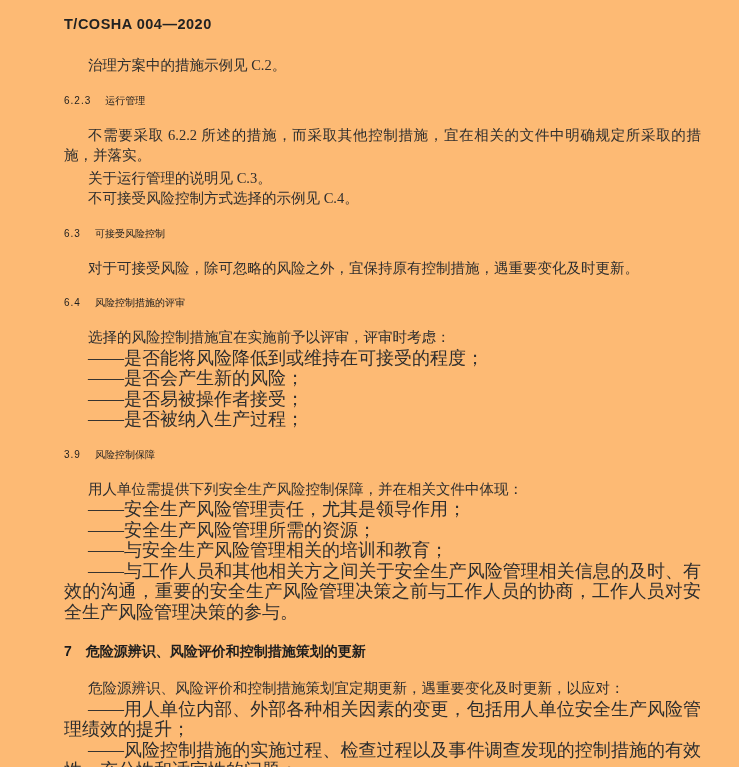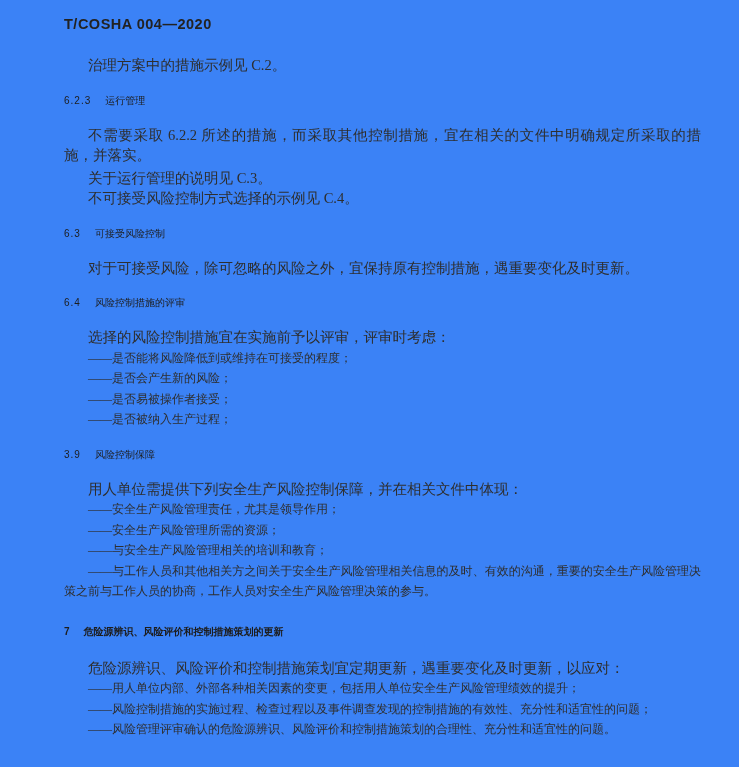--- a/index.html
+++ b/index.html
@@ -6,21 +6,21 @@
   html, body {
     margin: 0;
     padding: 0;
     background: #ffffff;
   }
   .page {
     position: relative;
     width: 739px;
     height: 767px;
     margin: 0 auto;
-    background: #3b82f6;
+    background: #fdba74;
     color: #2e2e2e;
     font-family: "Liberation Serif", "DejaVu Serif", serif;
     overflow: hidden;
     box-sizing: border-box;
     padding: 14px 38px 10px 64px;
   }
   .doc-header {
     font-family: "Liberation Sans", "DejaVu Sans", sans-serif;
     font-weight: 600;
     font-size: 14.5px;
@@ -42,33 +42,33 @@
     font-weight: normal;
     font-size: 10px;
     color: #1d1d1d;
     margin: 15px 0 14px 0;
     line-height: 20px;
   }
   .h3 .hnum { margin-right: 14px; letter-spacing: 1px; }
   .h2 {
     font-family: "Liberation Sans", "DejaVu Sans", sans-serif;
     font-weight: bold;
-    font-size: 10px;
+    font-size: 14px;
     color: #1d1d1d;
     margin: 19px 0 16px 0;
     line-height: 21px;
   }
   .h2 .hnum { margin-right: 14px; }
   .dash-list {
     list-style: none;
     margin: 0;
     padding: 0;
   }
   .dash-list li {
-    font-size: 12px;
+    font-size: 18px;
     line-height: 20.5px;
     text-indent: 24px;
     text-align: justify;
     color: #2e2e2e;
   }
   .spacer-s { height: 2px; }
 </style>
 </head>
 <body>
 

